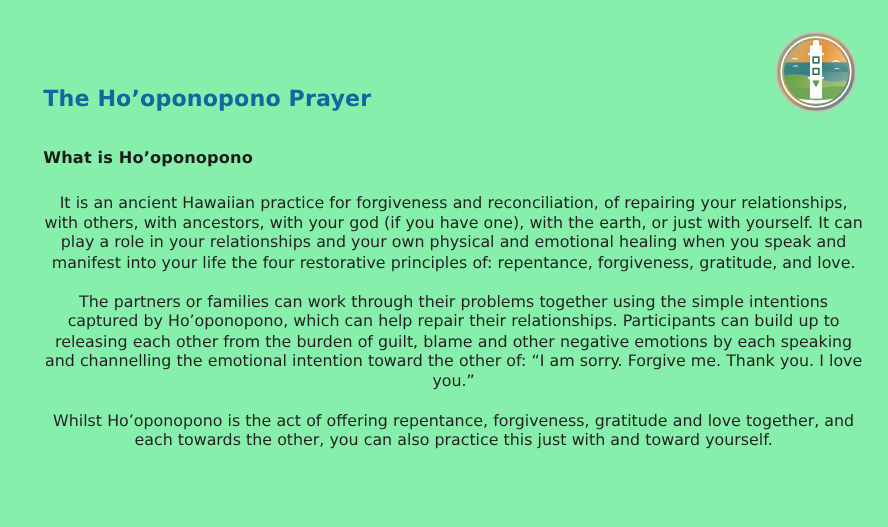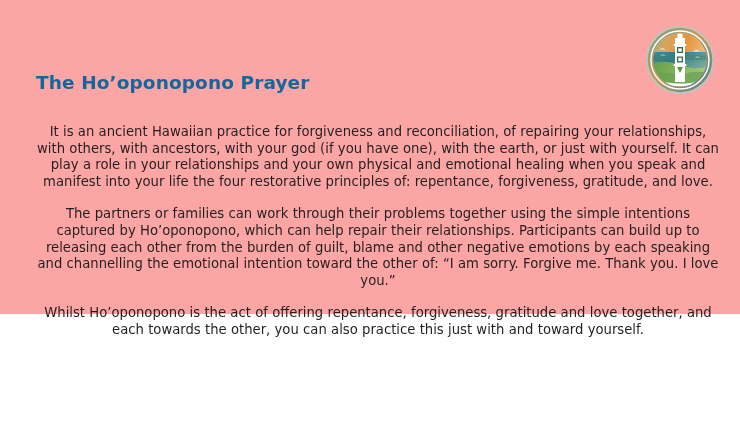--- a/index.html
+++ b/index.html
@@ -13,22 +13,22 @@
     height: 439px;
     font-family: "DejaVu Sans", "Liberation Sans", sans-serif;
     color: #000000;
     overflow: hidden;
     position: relative;
   }
 
   .page {
     position: relative;
     width: 740px;
-    height: 314px;
-    background: #fca5a5;
+    height: 439px;
+    background: #86efac;
     box-sizing: border-box;
   }
 
   
   .header {
     position: relative;
     height: 110px;
   }
 
   .doc-title {
@@ -170,20 +170,21 @@
         </g>
 
         <circle cx="34" cy="34" r="27.5" fill="none" stroke="url(#ringGrad)" stroke-width="1.6"></circle>
         <circle cx="34" cy="34" r="31" fill="none" stroke="url(#ringGrad)" stroke-width="2.6"></circle>
       </svg>
     </div>
   </div>
 
   <div class="content">
 
+    <h2 class="section-heading">What is Ho’oponopono</h2>
 
     <p class="para">It is an ancient Hawaiian practice for forgiveness and reconciliation, of repairing your relationships, with others, with ancestors, with your god (if you have one), with the earth, or just with yourself. It can play a role in your relationships and your own physical and emotional healing when you speak and manifest into your life the four restorative principles of: repentance, forgiveness, gratitude, and love.</p>
 
     <p class="para">The partners or families can work through their problems together using the simple intentions captured by Ho’oponopono, which can help repair their relationships. Participants can build up to releasing each other from the burden of guilt, blame and other negative emotions by each speaking and channelling the emotional intention toward the other of: “I am sorry. Forgive me. Thank you. I love you.”</p>
 
     <p class="para">Whilst Ho’oponopono is the act of offering repentance, forgiveness, gratitude and love together, and each towards the other, you can also practice this just with and toward yourself.</p>
 
   </div>
 
 </div>

